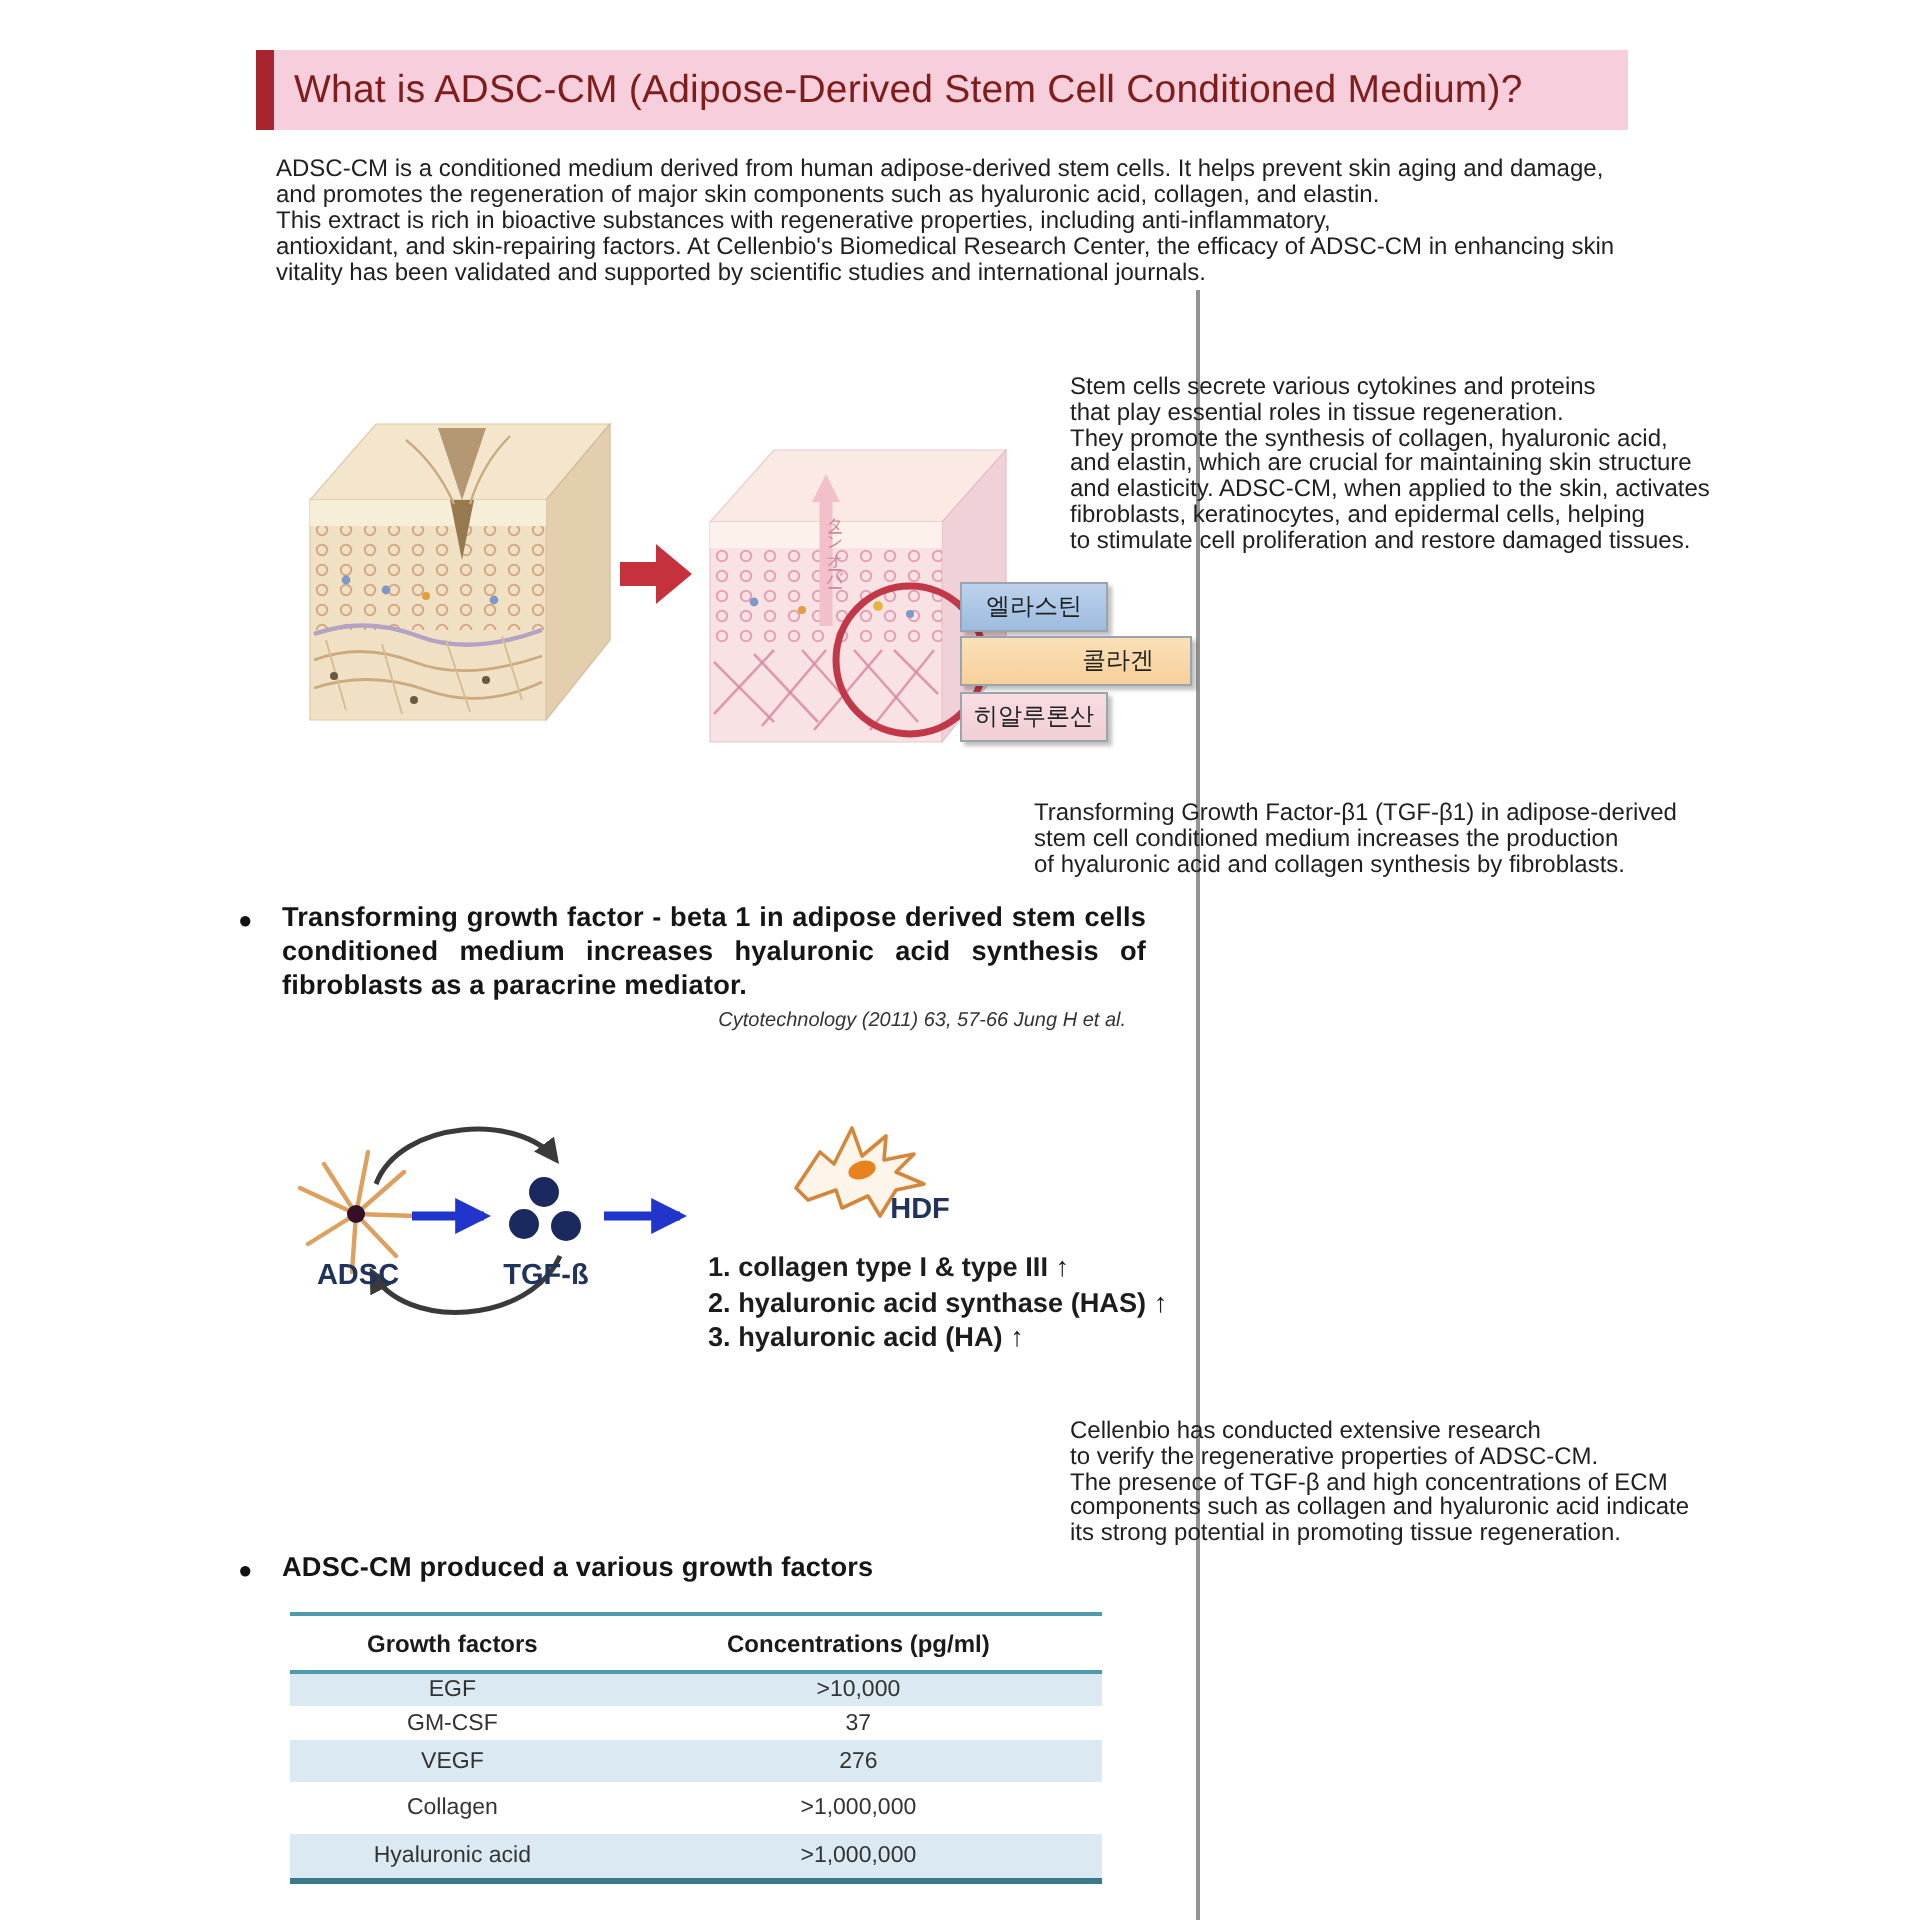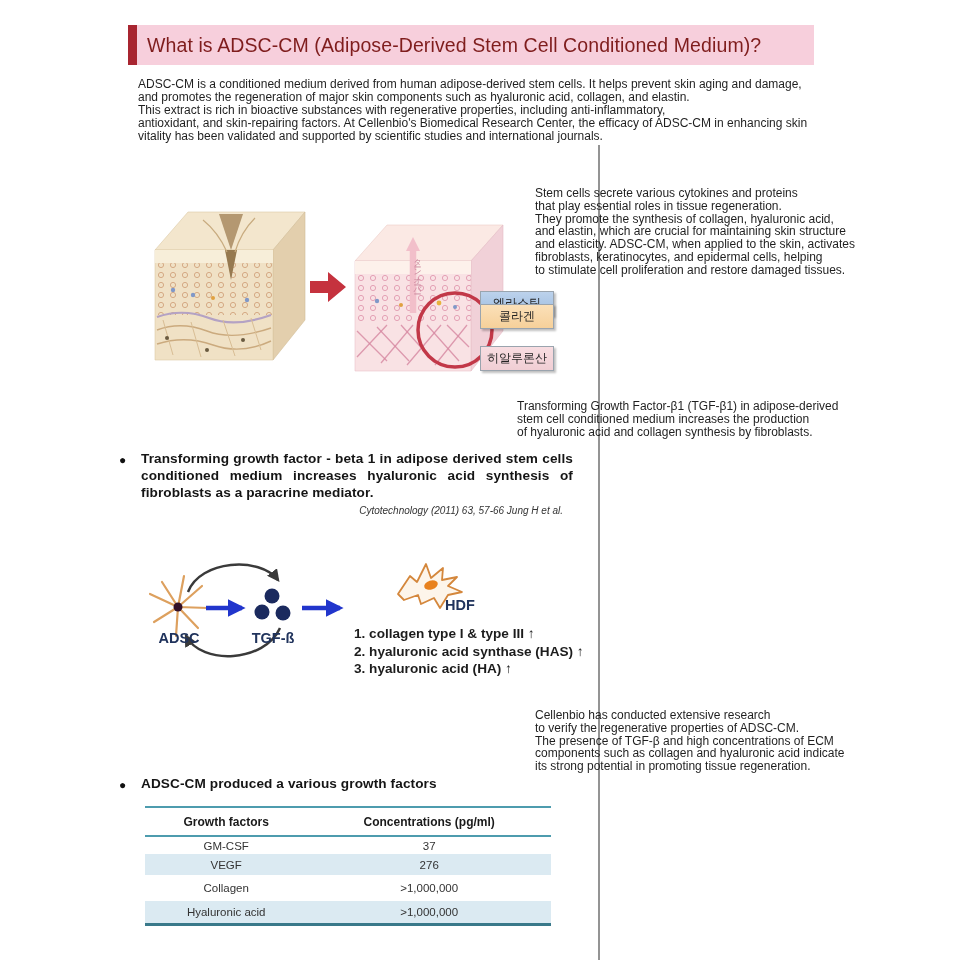--- a/index.html
+++ b/index.html
@@ -32,21 +32,21 @@
   .v-divider{
     left:598px;top:145px;width:2px;height:815px;background:#949494;z-index:1;
   }
   
   .k-label{
     left:480px;width:72px;height:23px;display:flex;align-items:center;justify-content:center;
     font-size:12px;color:#222;border:1px solid #9aa4ae;z-index:4;
     box-shadow:2px 2px 2px rgba(0,0,0,0.25);
   }
   .k-elastin{top:291px;background:linear-gradient(#bcd2ec,#9dbcdf);}
-  .k-collagen{top:304px;background:linear-gradient(#fbe0b8,#f6d09a);}
+  .k-collagen{top:318px;background:linear-gradient(#fbe0b8,#f6d09a);padding-left:42px;}
   .k-ha{top:346px;background:linear-gradient(#f8dde1,#f0ced4);}
   
   .bullet{
     font-size:12px;color:#111;z-index:2;
   }
   .claim-text{
     font-weight:bold;font-size:13.6px;line-height:16.8px;color:#151515;
     text-align:justify;z-index:2;letter-spacing:0.1px;
   }
   .citation{
@@ -220,20 +220,24 @@
 </div>
 
 <div class="abs bullet" style="left:119px;top:778px">●</div>
 <div class="abs claim-text" style="left:141px;top:776px;width:440px;text-align:left">ADSC-CM produced a various growth factors</div>
 
 <div class="abs gf-table">
   <div class="t-head">
     <div class="t-cell c1">Growth factors</div>
     <div class="t-cell c2">Concentrations (pg/ml)</div>
   </div>
+  <div class="t-row alt h16">
+    <div class="t-cell c1">EGF</div>
+    <div class="t-cell c2">&gt;10,000</div>
+  </div>
   <div class="t-row h17">
     <div class="t-cell c1">GM-CSF</div>
     <div class="t-cell c2">37</div>
   </div>
   <div class="t-row alt h21">
     <div class="t-cell c1">VEGF</div>
     <div class="t-cell c2">276</div>
   </div>
   <div class="t-row h26">
     <div class="t-cell c1">Collagen</div>

